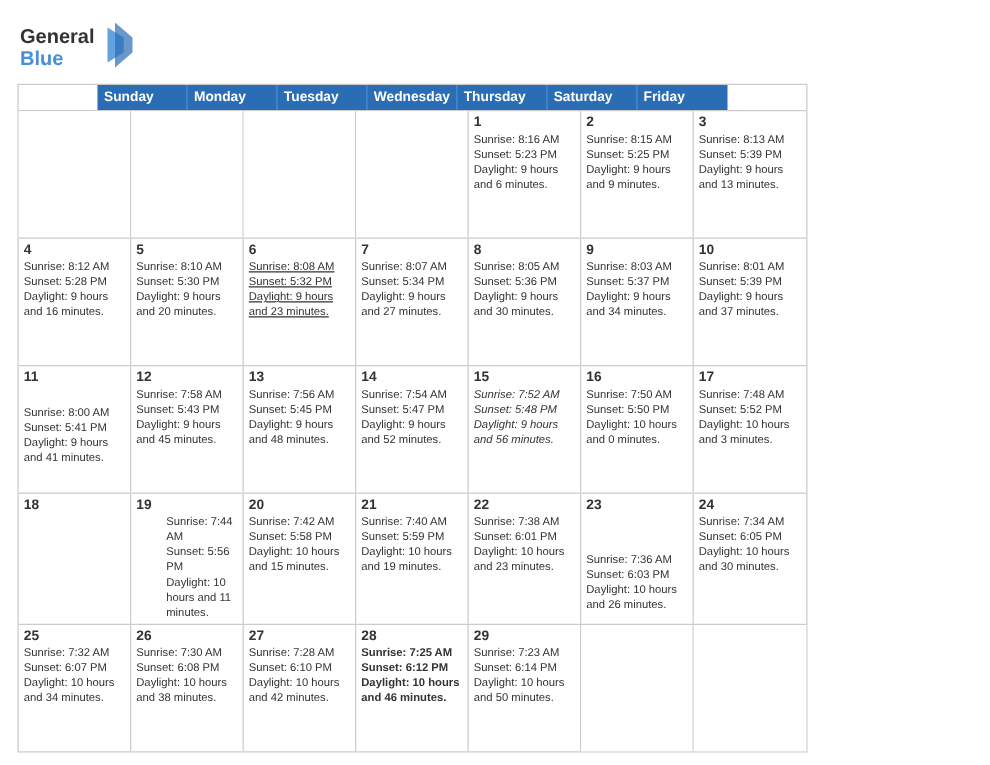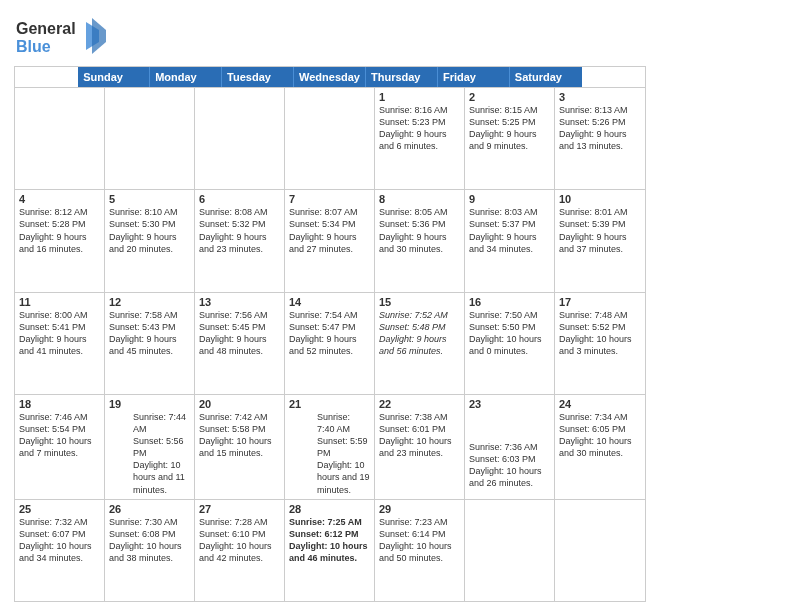--- a/index.html
+++ b/index.html
@@ -116,22 +116,22 @@
     </div>
   </div>
 
   <div class="calendar">
     <div class="cal-header-row">
     <div class="cal-header-cell">Sunday</div>
         <div class="cal-header-cell">Monday</div>
         <div class="cal-header-cell">Tuesday</div>
         <div class="cal-header-cell">Wednesday</div>
         <div class="cal-header-cell">Thursday</div>
+        <div class="cal-header-cell">Saturday</div>
         <div class="cal-header-cell">Friday</div>
-        <div class="cal-header-cell">Saturday</div>
       </div>
     <div class="cal-body">
     <div class="cal-row">
           <div class="cal-cell empty"></div>
           <div class="cal-cell empty"></div>
           <div class="cal-cell empty"></div>
           <div class="cal-cell empty"></div>
           <div class="cal-cell">
             <div class="day-number">1</div>
             <div class="day-info" style="white-space: pre-line;">Sunrise: 8:16 AM
@@ -140,40 +140,40 @@
           </div>
           <div class="cal-cell">
             <div class="day-number">2</div>
             <div class="day-info" style="white-space: pre-line;">Sunrise: 8:15 AM
 Sunset: 5:25 PM
 Daylight: 9 hours and 9 minutes.</div>
           </div>
           <div class="cal-cell">
             <div class="day-number">3</div>
             <div class="day-info" style="white-space: pre-line;">Sunrise: 8:13 AM
-Sunset: 5:26 PM
+Sunset: 5:39 PM
 Daylight: 9 hours and 13 minutes.</div>
           </div>
         </div>
         <div class="cal-row">
           <div class="cal-cell">
             <div class="day-number">4</div>
             <div class="day-info" style="white-space: pre-line;">Sunrise: 8:12 AM
 Sunset: 5:28 PM
 Daylight: 9 hours and 16 minutes.</div>
           </div>
           <div class="cal-cell">
             <div class="day-number">5</div>
             <div class="day-info" style="white-space: pre-line;">Sunrise: 8:10 AM
 Sunset: 5:30 PM
 Daylight: 9 hours and 20 minutes.</div>
           </div>
           <div class="cal-cell">
             <div class="day-number">6</div>
-            <div class="day-info" style="white-space: pre-line;">Sunrise: 8:08 AM
+            <div class="day-info" style="white-space: pre-line; text-decoration: underline;">Sunrise: 8:08 AM
 Sunset: 5:32 PM
 Daylight: 9 hours and 23 minutes.</div>
           </div>
           <div class="cal-cell">
             <div class="day-number">7</div>
             <div class="day-info" style="white-space: pre-line;">Sunrise: 8:07 AM
 Sunset: 5:34 PM
 Daylight: 9 hours and 27 minutes.</div>
           </div>
           <div class="cal-cell">
@@ -191,21 +191,21 @@
           <div class="cal-cell">
             <div class="day-number">10</div>
             <div class="day-info" style="white-space: pre-line;">Sunrise: 8:01 AM
 Sunset: 5:39 PM
 Daylight: 9 hours and 37 minutes.</div>
           </div>
         </div>
         <div class="cal-row">
           <div class="cal-cell">
             <div class="day-number">11</div>
-            <div class="day-info" style="white-space: pre-line;">Sunrise: 8:00 AM
+            <div class="day-info" style="white-space: pre-line; margin-top: 15px;">Sunrise: 8:00 AM
 Sunset: 5:41 PM
 Daylight: 9 hours and 41 minutes.</div>
           </div>
           <div class="cal-cell">
             <div class="day-number">12</div>
             <div class="day-info" style="white-space: pre-line;">Sunrise: 7:58 AM
 Sunset: 5:43 PM
 Daylight: 9 hours and 45 minutes.</div>
           </div>
           <div class="cal-cell">
@@ -235,39 +235,36 @@
           <div class="cal-cell">
             <div class="day-number">17</div>
             <div class="day-info" style="white-space: pre-line;">Sunrise: 7:48 AM
 Sunset: 5:52 PM
 Daylight: 10 hours and 3 minutes.</div>
           </div>
         </div>
         <div class="cal-row">
           <div class="cal-cell">
             <div class="day-number">18</div>
-            <div class="day-info" style="white-space: pre-line;">Sunrise: 7:46 AM
-Sunset: 5:54 PM
-Daylight: 10 hours and 7 minutes.</div>
           </div>
           <div class="cal-cell">
             <div class="day-number">19</div>
             <div class="day-info" style="white-space: pre-line; margin-left: 24px;">Sunrise: 7:44 AM
 Sunset: 5:56 PM
 Daylight: 10 hours and 11 minutes.</div>
           </div>
           <div class="cal-cell">
             <div class="day-number">20</div>
             <div class="day-info" style="white-space: pre-line;">Sunrise: 7:42 AM
 Sunset: 5:58 PM
 Daylight: 10 hours and 15 minutes.</div>
           </div>
           <div class="cal-cell">
             <div class="day-number">21</div>
-            <div class="day-info" style="white-space: pre-line; margin-left: 28px;">Sunrise: 7:40 AM
+            <div class="day-info" style="white-space: pre-line;">Sunrise: 7:40 AM
 Sunset: 5:59 PM
 Daylight: 10 hours and 19 minutes.</div>
           </div>
           <div class="cal-cell">
             <div class="day-number">22</div>
             <div class="day-info" style="white-space: pre-line;">Sunrise: 7:38 AM
 Sunset: 6:01 PM
 Daylight: 10 hours and 23 minutes.</div>
           </div>
           <div class="cal-cell">

